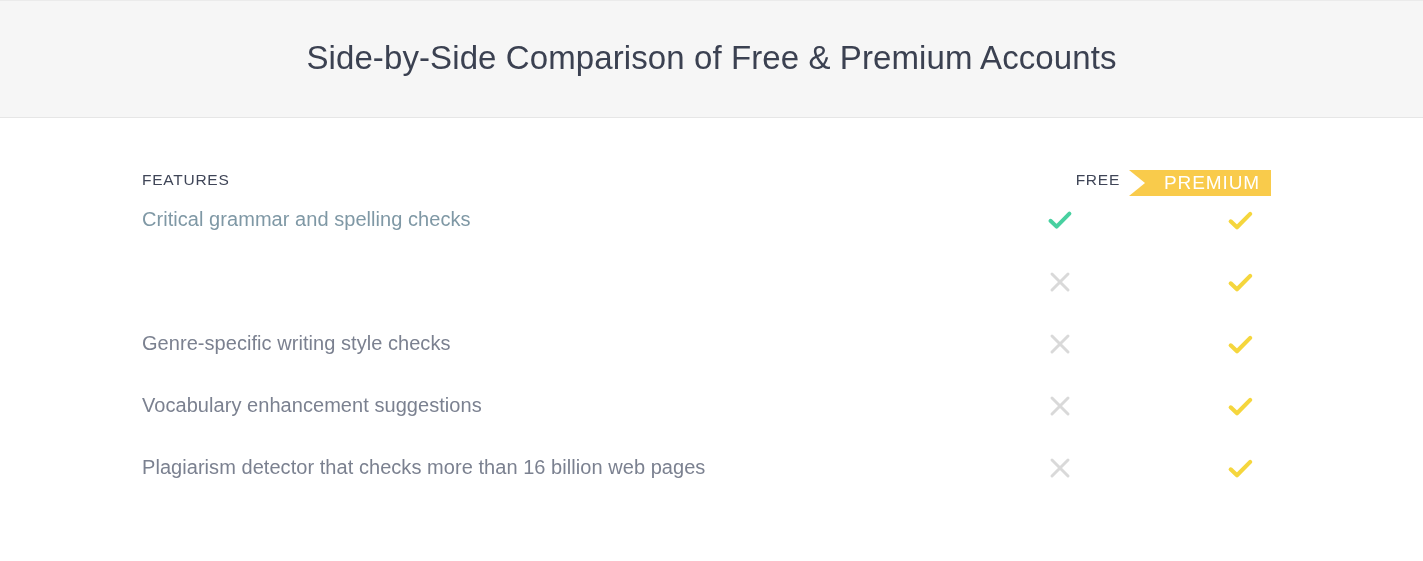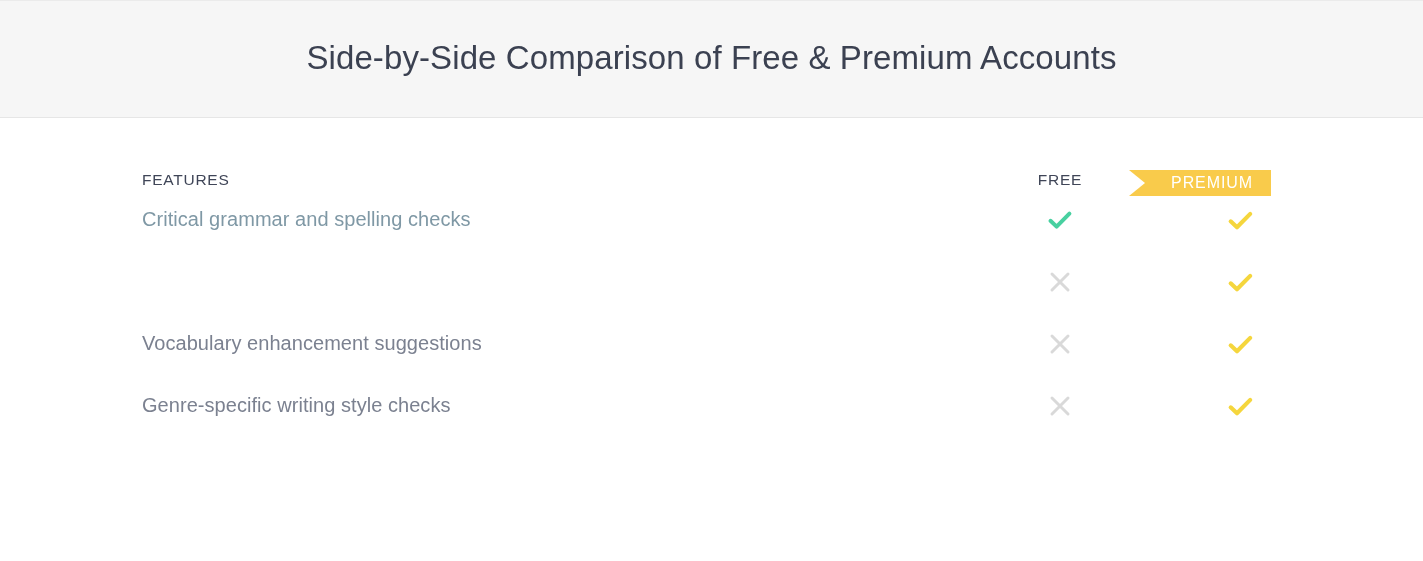--- a/index.html
+++ b/index.html
@@ -61,21 +61,21 @@
     font-size: 15.5px;
     letter-spacing: 0.75px;
     color: #3f4557;
     white-space: nowrap;
   }
   .col-free-title {
     position: absolute;
     left: 858px;
     top: 52px;
     width: 120px;
-    text-align: center;
+    text-align: right;
     font-size: 15.5px;
     letter-spacing: 0.75px;
     color: #3f4557;
     white-space: nowrap;
   }
 
   
   .premium-badge {
     position: absolute;
     left: 987px;
@@ -93,21 +93,21 @@
     left: 0;
     top: 0;
     width: 16px;
     height: 26px;
     background: #ffffff;
     clip-path: polygon(0 0, 100% 50%, 0 100%);
   }
   .premium-badge-label {
     position: relative;
     color: #ffffff;
-    font-size: 16px;
+    font-size: 19px;
     letter-spacing: 0.9px;
     padding-left: 24px;
     white-space: nowrap;
   }
 
   
   .feature-row {
     position: relative;
     height: 62px;
   }
@@ -183,34 +183,47 @@
             <path d="M5 5 L21 21 M21 5 L5 21" fill="none" stroke="#d9d9d9" stroke-width="3" stroke-linecap="round"></path>
           </svg>
         </div>
         <div class="cell cell-premium">
           <svg class="icon-check" width="31" height="31" viewBox="0 0 30 30">
             <path d="M5.5 15.8 L11.6 21.6 L24.4 8.6" fill="none" stroke="#f5d63d" stroke-width="4" stroke-linecap="round" stroke-linejoin="round"></path>
           </svg>
         </div>
       </div>
       <div class="feature-row">
+        <div class="feature-label">Genre-specific writing style checks</div>
+        <div class="cell cell-free">
+          <svg class="icon-cross" width="26" height="26" viewBox="0 0 26 26">
+            <path d="M5 5 L21 21 M21 5 L5 21" fill="none" stroke="#d9d9d9" stroke-width="3" stroke-linecap="round"></path>
+          </svg>
+        </div>
+        <div class="cell cell-premium">
+          <svg class="icon-check" width="31" height="31" viewBox="0 0 30 30">
+            <path d="M5.5 15.8 L11.6 21.6 L24.4 8.6" fill="none" stroke="#f5d63d" stroke-width="4" stroke-linecap="round" stroke-linejoin="round"></path>
+          </svg>
+        </div>
+      </div>
+      <div class="feature-row">
         <div class="feature-label">Vocabulary enhancement suggestions</div>
         <div class="cell cell-free">
           <svg class="icon-cross" width="26" height="26" viewBox="0 0 26 26">
             <path d="M5 5 L21 21 M21 5 L5 21" fill="none" stroke="#d9d9d9" stroke-width="3" stroke-linecap="round"></path>
           </svg>
         </div>
         <div class="cell cell-premium">
           <svg class="icon-check" width="31" height="31" viewBox="0 0 30 30">
             <path d="M5.5 15.8 L11.6 21.6 L24.4 8.6" fill="none" stroke="#f5d63d" stroke-width="4" stroke-linecap="round" stroke-linejoin="round"></path>
           </svg>
         </div>
       </div>
       <div class="feature-row">
-        <div class="feature-label">Genre-specific writing style checks</div>
+        <div class="feature-label">Plagiarism detector that checks more than 16 billion web pages</div>
         <div class="cell cell-free">
           <svg class="icon-cross" width="26" height="26" viewBox="0 0 26 26">
             <path d="M5 5 L21 21 M21 5 L5 21" fill="none" stroke="#d9d9d9" stroke-width="3" stroke-linecap="round"></path>
           </svg>
         </div>
         <div class="cell cell-premium">
           <svg class="icon-check" width="31" height="31" viewBox="0 0 30 30">
             <path d="M5.5 15.8 L11.6 21.6 L24.4 8.6" fill="none" stroke="#f5d63d" stroke-width="4" stroke-linecap="round" stroke-linejoin="round"></path>
           </svg>
         </div>

